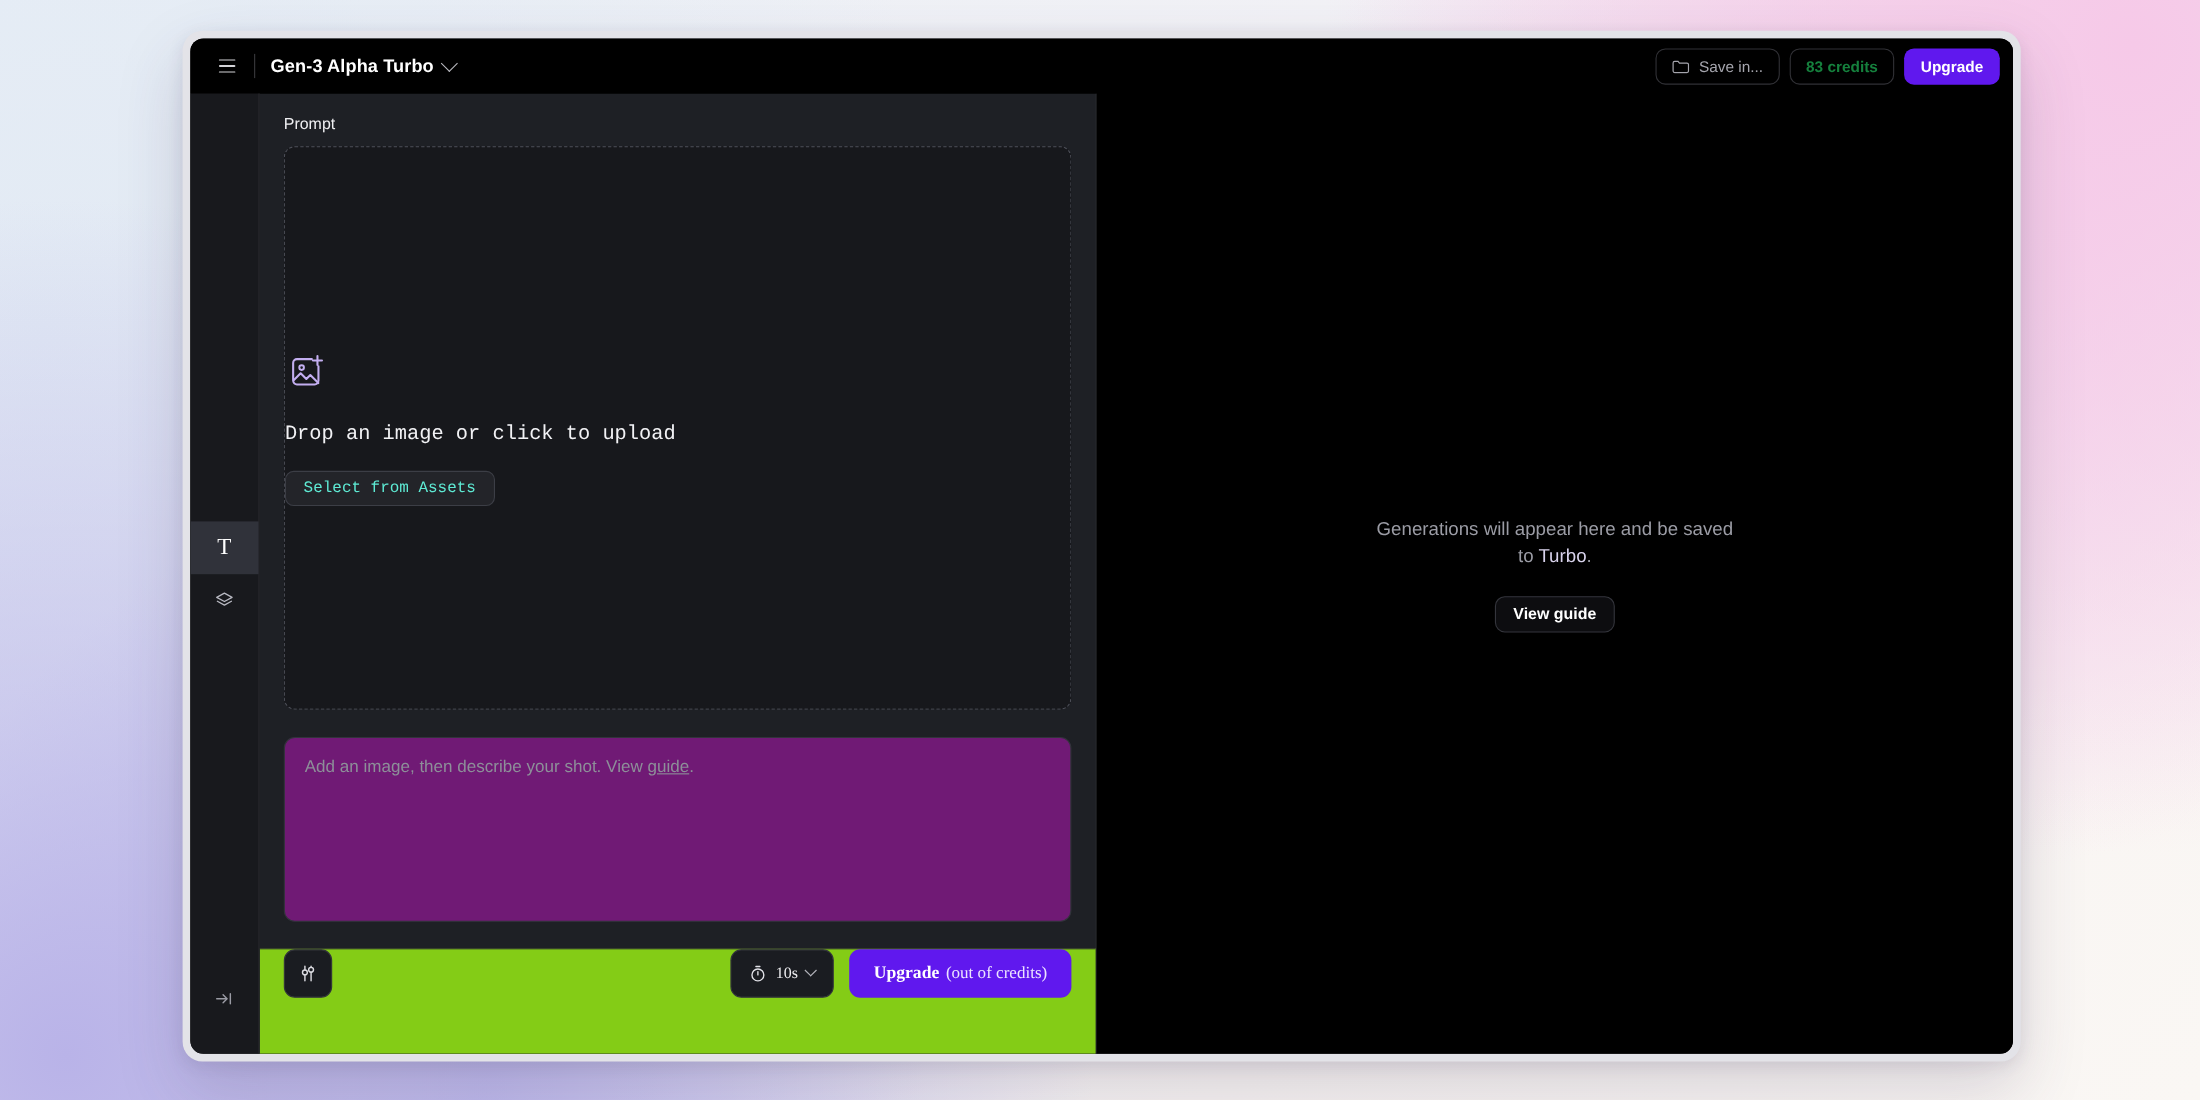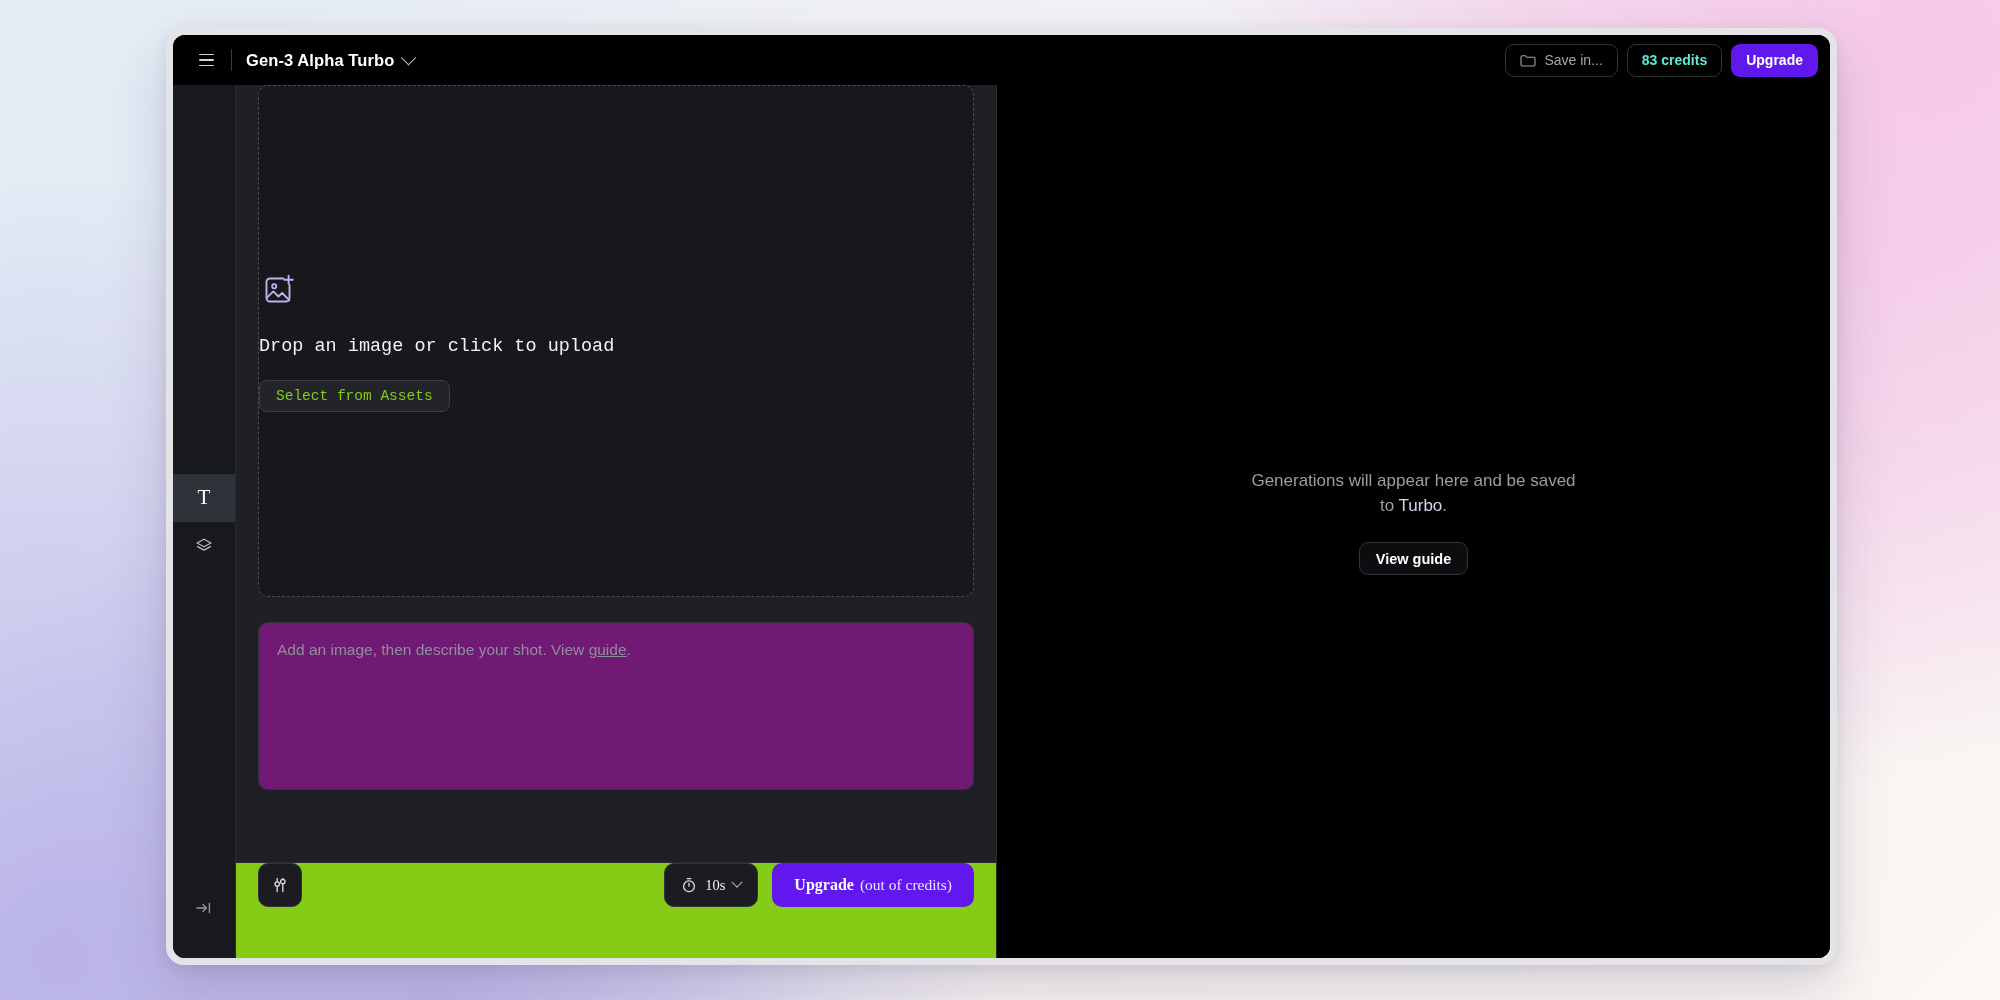--- a/index.html
+++ b/index.html
@@ -112,21 +112,21 @@
     padding: 0 14px;
     border: 1px solid #313136;
     border-radius: 9px;
     background: #000;
     color: #e8e8ec;
     font-size: 14px;
     cursor: pointer;
     white-space: nowrap;
   }
   .pill.muted { color: #a5a5ad; }
-  .pill.credits { color: #5eead4; font-weight: bold; }
+  .pill.credits { color: #15803d; font-weight: bold; }
 
   .folder-icon { width: 16px; height: 13px; flex: 0 0 16px; }
 
   .btn-upgrade-top {
     height: 33px;
     display: flex;
     align-items: center;
     padding: 0 15px;
     border-radius: 9px;
     background: #6018ee;
@@ -235,21 +235,21 @@
     font-size: 18.5px;
     margin-bottom: 23px;
   }
 
   .btn-assets {
     height: 32px;
     padding: 0 16px;
     border: 1px solid #3c3e46;
     border-radius: 8px;
     background: #232429;
-    color: #84cc16;
+    color: #5eead4;
     font-size: 14.5px;
     font-family: inherit;
     cursor: pointer;
   }
 
   .textarea-box {
     margin-top: 25px;
     flex: 0 0 168px;
     border: 1px solid #32343b;
     border-radius: 10px;
@@ -431,20 +431,21 @@
             <svg width="20" height="20" viewBox="0 0 20 20" fill="none">
               <path d="M3 10h9" stroke="#9a9ba4" stroke-width="1.3" stroke-linecap="round"></path>
               <path d="M8.8 6.4 12.4 10l-3.6 3.6" stroke="#9a9ba4" stroke-width="1.3" stroke-linecap="round" stroke-linejoin="round"></path>
               <path d="M15.4 5.4v9.2" stroke="#9a9ba4" stroke-width="1.3" stroke-linecap="round"></path>
             </svg>
           </div>
         </div>
 
         <div class="prompt-col">
 
+          <div class="prompt-label">Prompt</div>
 
           <div class="prompt-inner">
 
             <div class="dropzone">
               <div class="dz-icon">
                 <svg width="38" height="38" viewBox="0 0 38 38" fill="none">
                   <path d="M24.5 7.5H11c-1.9 0-3.5 1.6-3.5 3.5v16c0 1.9 1.6 3.5 3.5 3.5h16c1.9 0 3.5-1.6 3.5-3.5V14" stroke="#c3aef0" stroke-width="1.9" stroke-linecap="round"></path>
                   <circle cx="15.2" cy="15.2" r="2.1" stroke="#c3aef0" stroke-width="1.8"></circle>
                   <path d="M8.2 26.4l6.1-6 5.2 5.1 3.6-3.5 7.3 7.2" stroke="#c3aef0" stroke-width="1.9" stroke-linecap="round" stroke-linejoin="round"></path>
                   <path d="M29.6 4.6v8.2M25.5 8.7h8.2" stroke="#c3aef0" stroke-width="1.9" stroke-linecap="round"></path>

